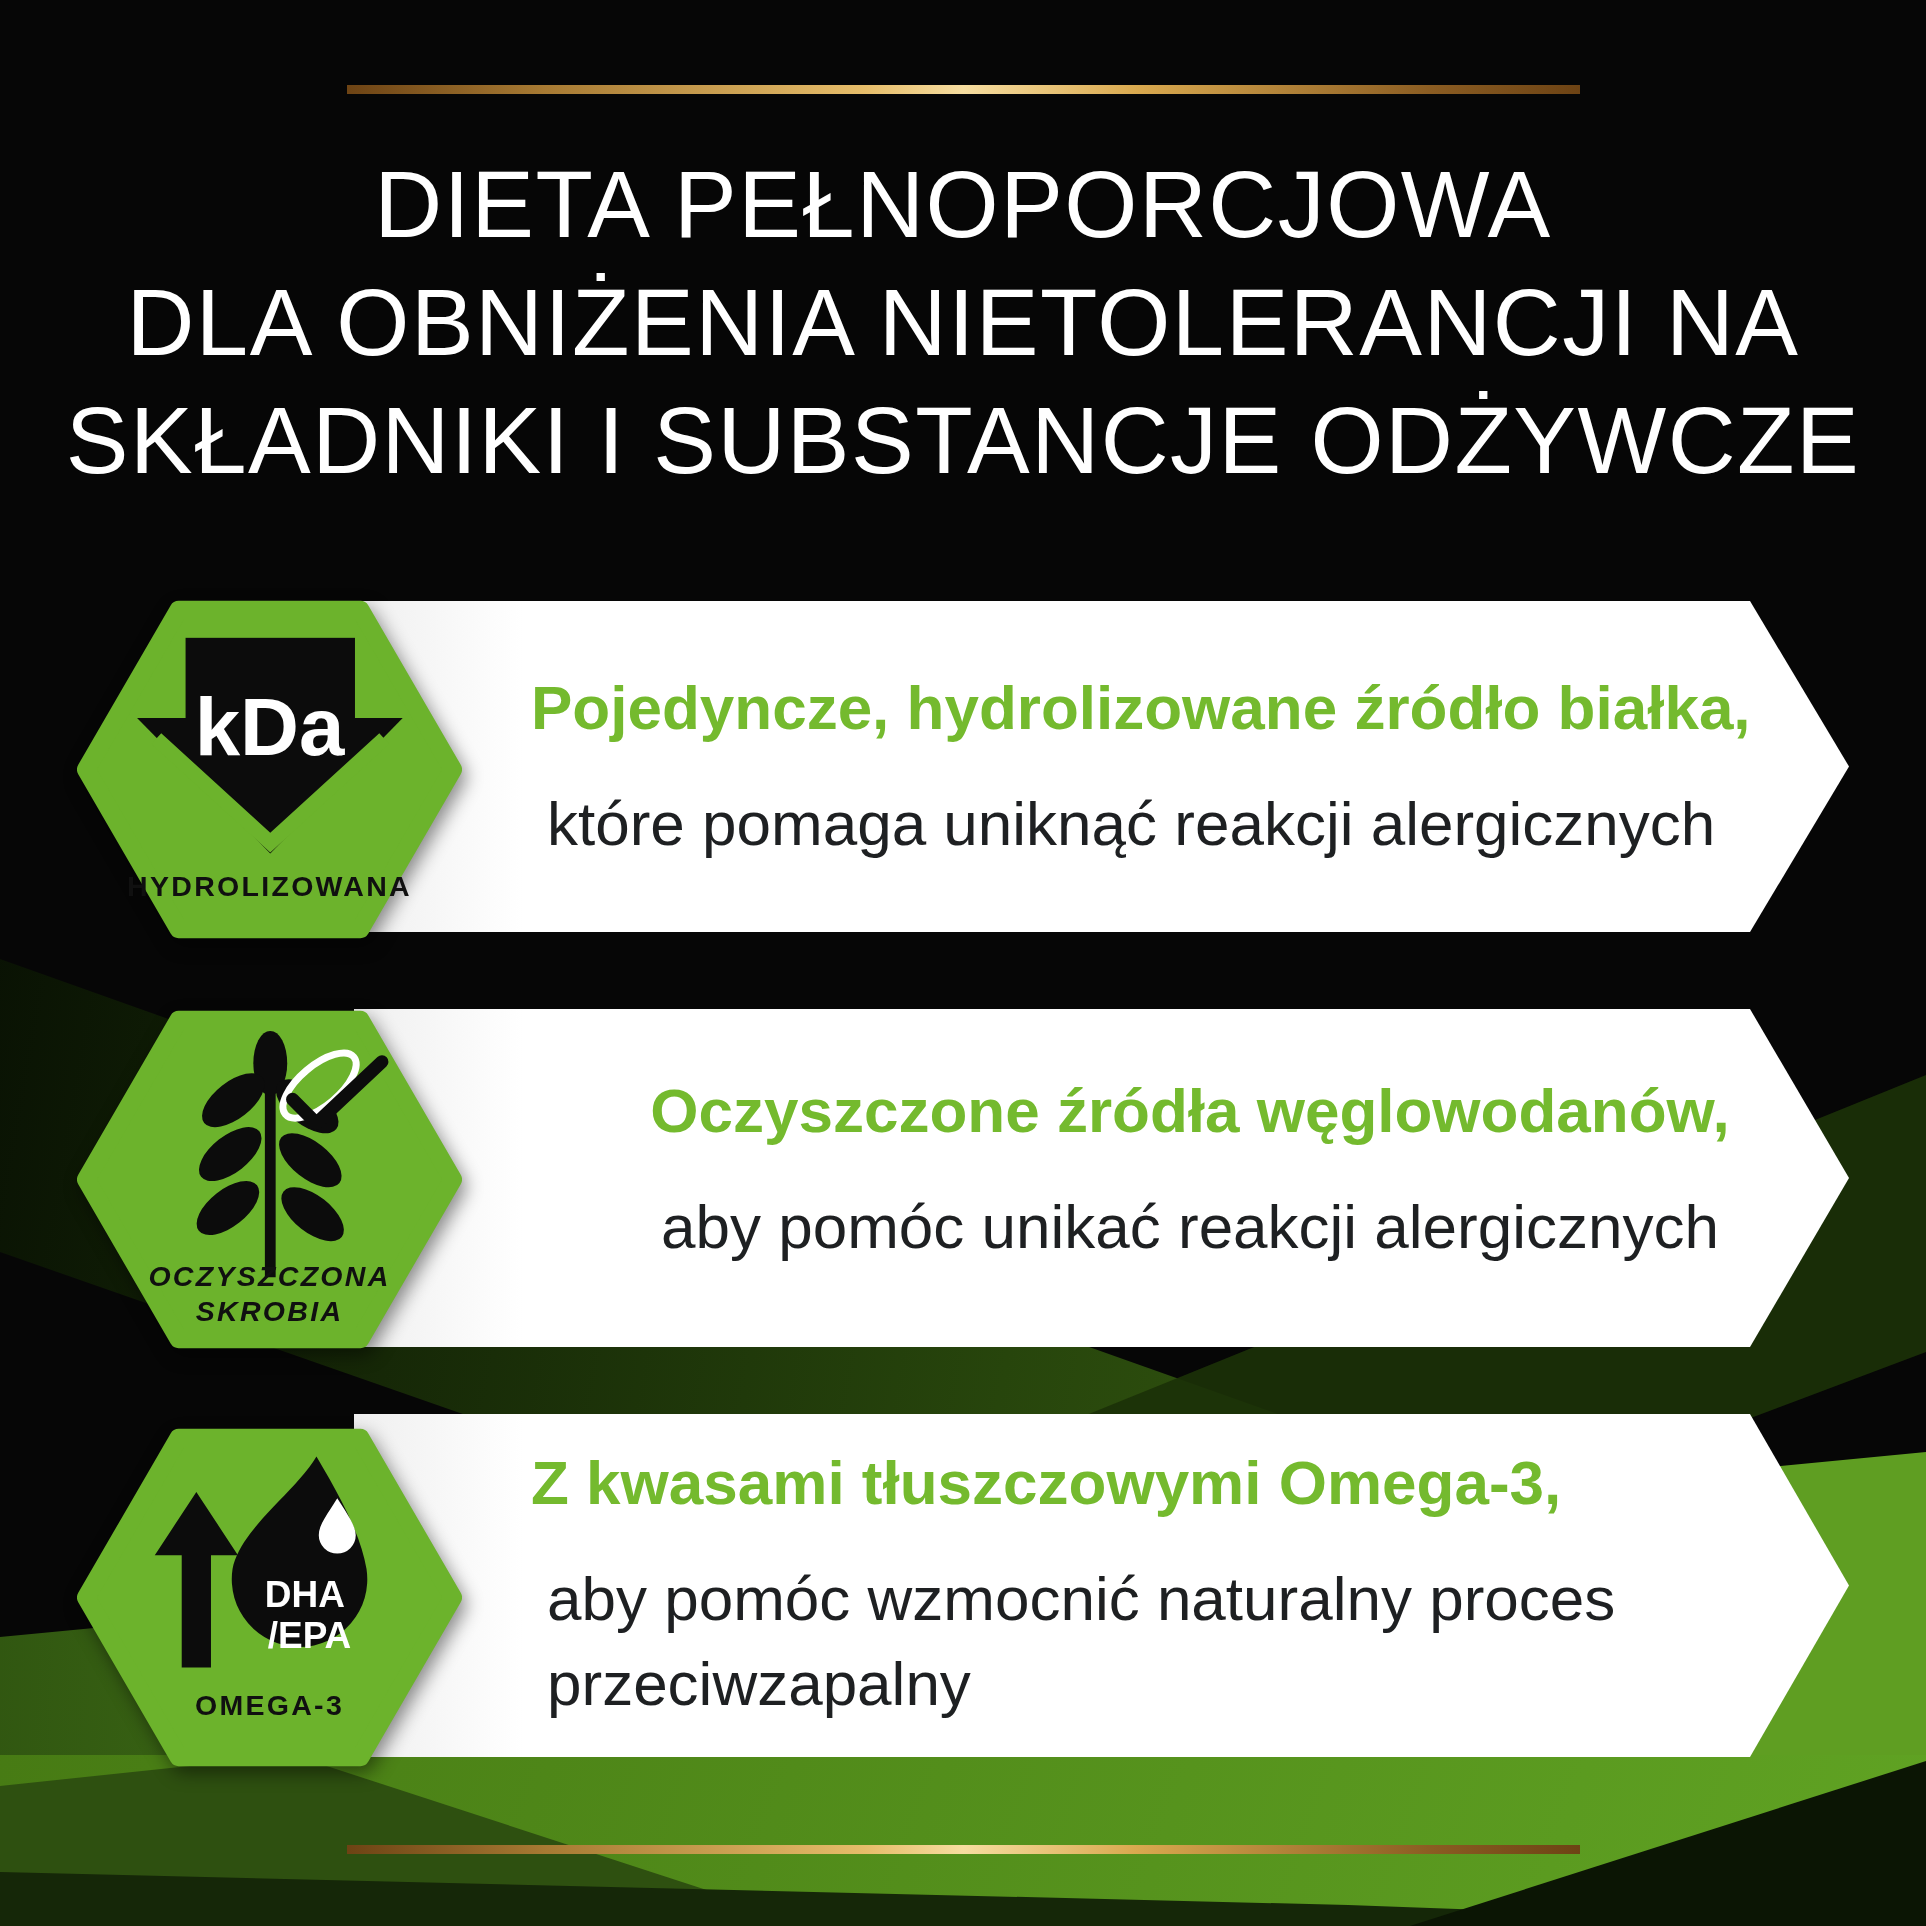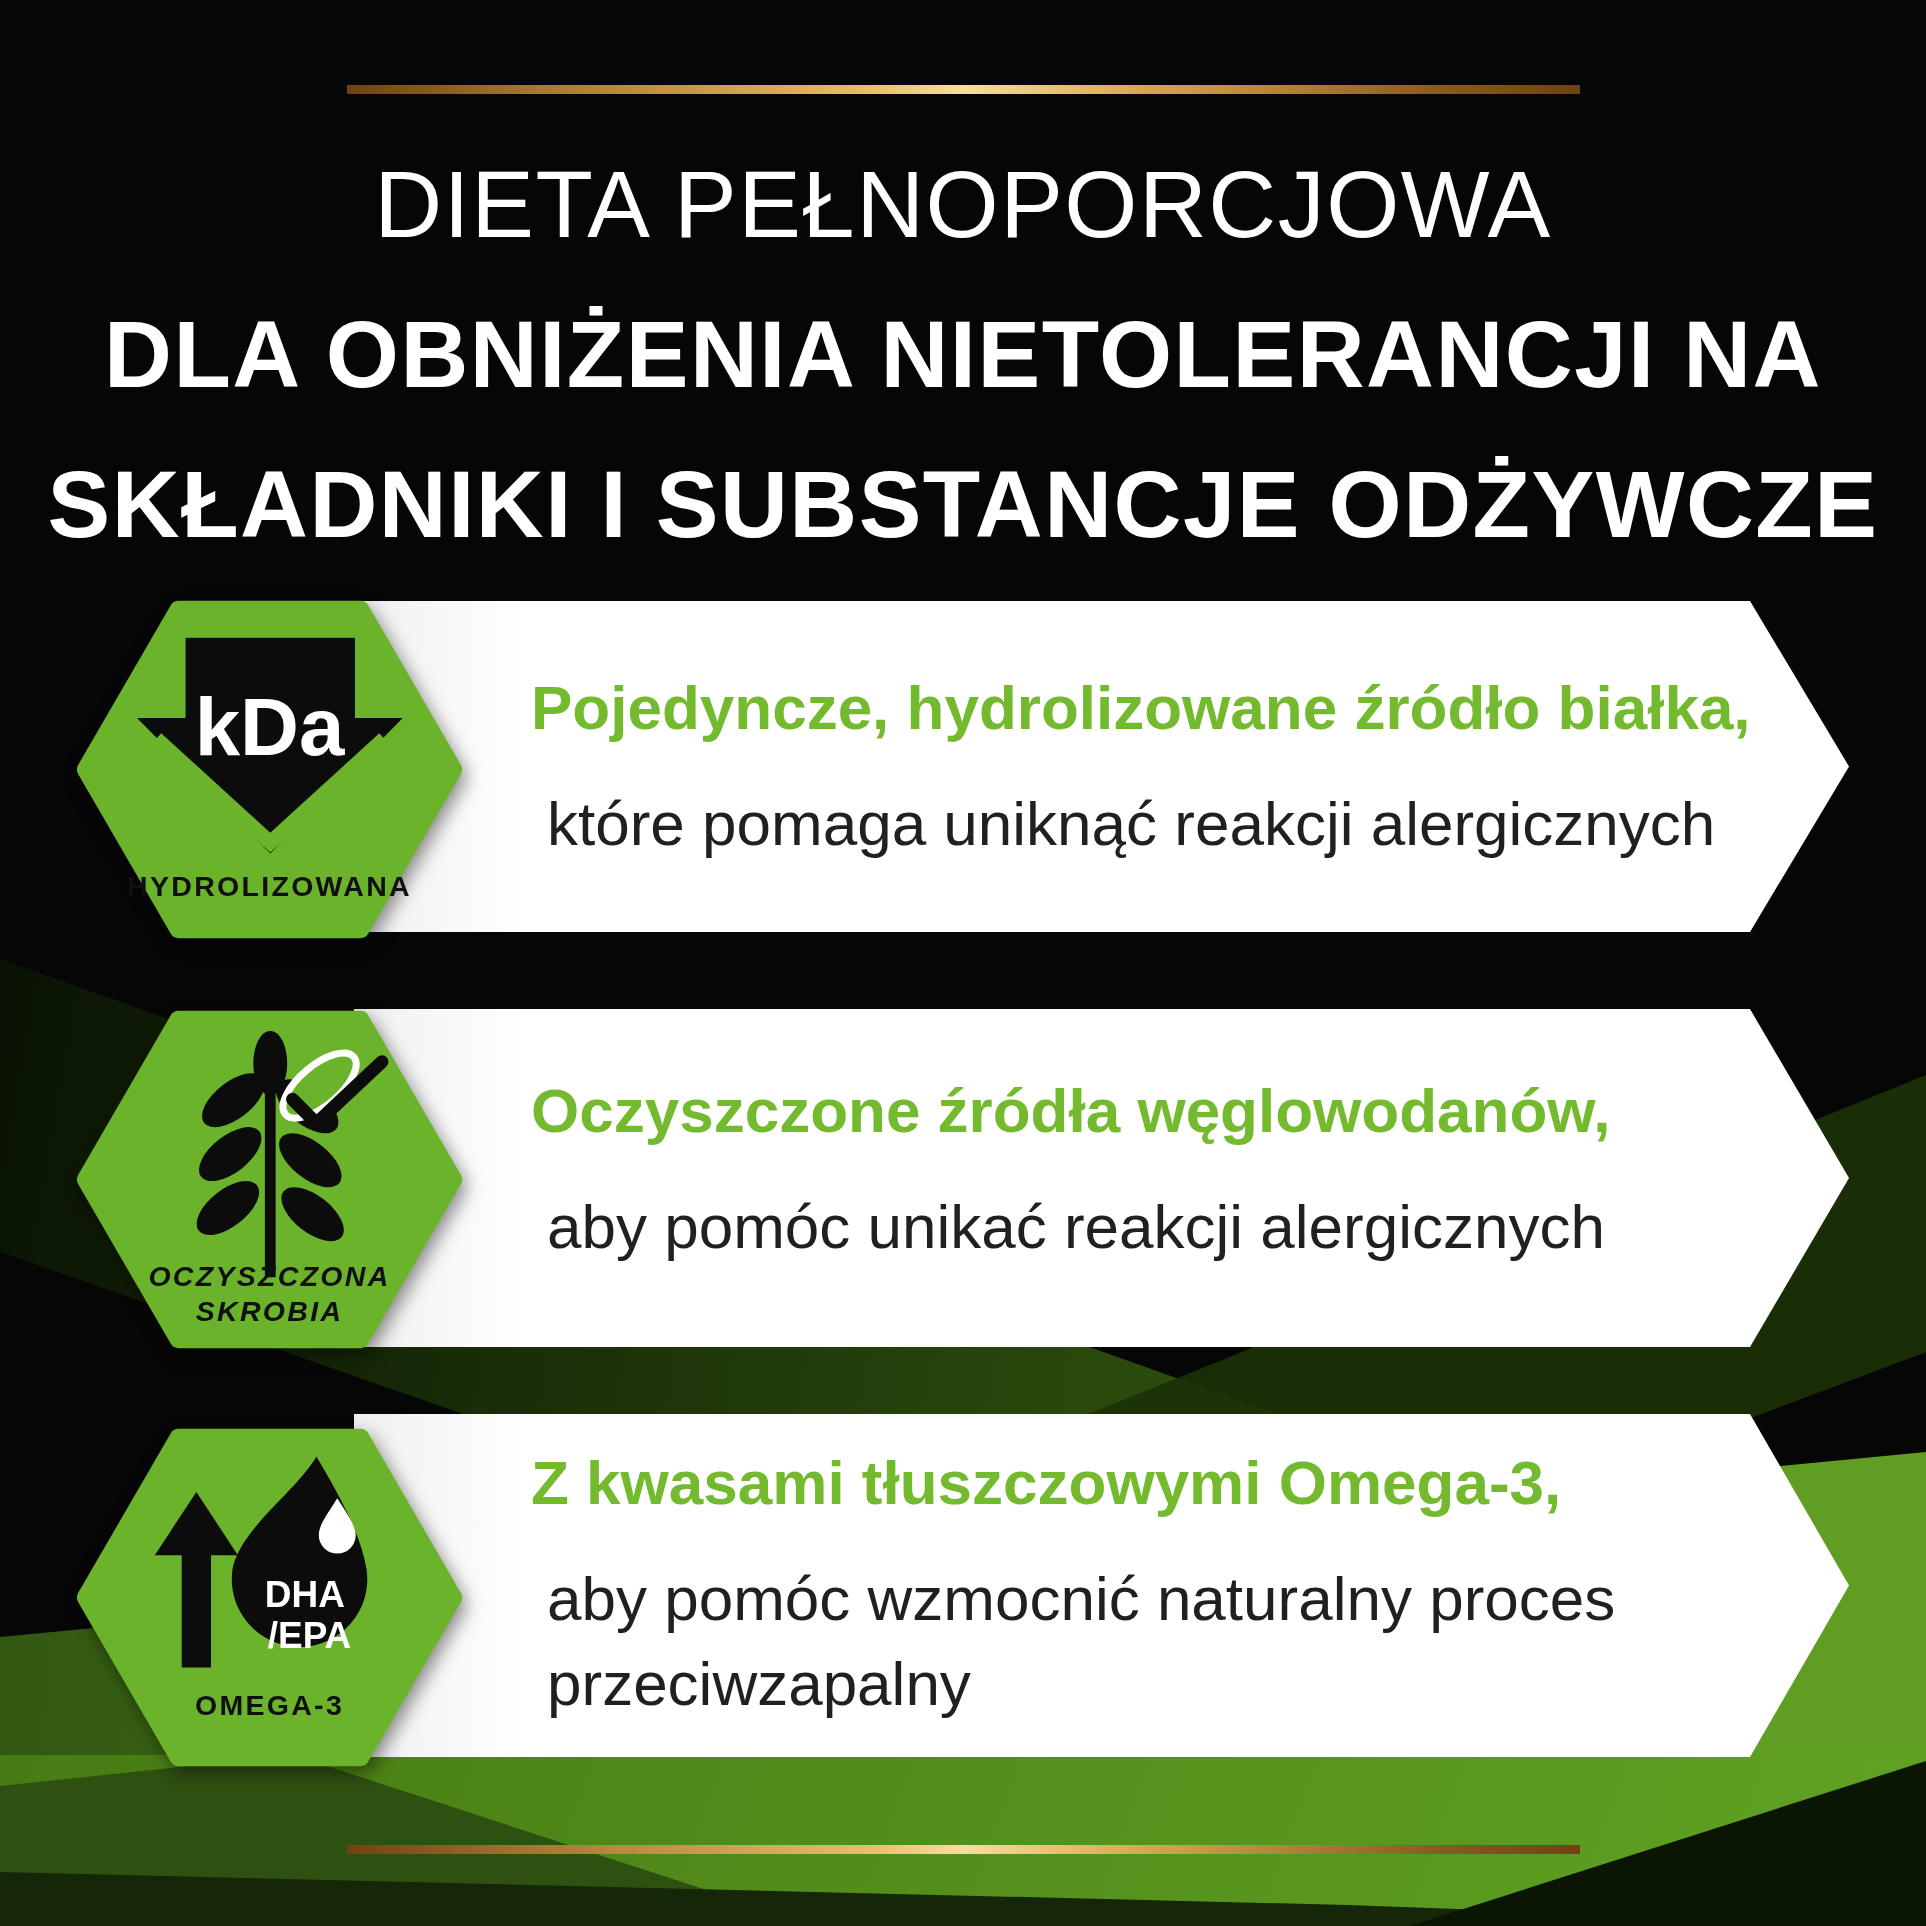--- a/index.html
+++ b/index.html
@@ -26,32 +26,32 @@
   
   .gold{position:absolute;left:347px;width:1233px;height:8.5px;
         background:linear-gradient(90deg,#6d4314 0%,#a77a33 16%,#e6bd6a 42%,#f6dda0 50%,#d9a94f 64%,#8a5c22 88%,#6d4314 100%);}
   .gold.top{top:85px;}
   .gold.bottom{top:1845px;}
 
   
   .title{position:absolute;top:146px;left:0;width:1926px;text-align:center;
          color:#ffffff;font-size:94px;line-height:118px;letter-spacing:1.5px;}
   .title .t1{font-weight:400;}
-  .title .t2,.title .t3{font-weight:700;margin-top:32px;}
+  .title .t2,.title .t3{font-weight:400;}
   .title div{white-space:nowrap;}
 
   
   .banner{position:absolute;left:354px;width:1495px;background:#ffffff;
           background:linear-gradient(90deg,#efefef 0px,#ffffff 170px);
           clip-path:polygon(0 0,1396px 0,1495px 50%,1396px 100%,0 100%);
           display:flex;flex-direction:column;justify-content:center;
           padding-left:177px;box-sizing:border-box;
           filter:drop-shadow(0 9.2px 10.8px rgba(0,0,0,.45));}
   .banner.r1{top:601px;height:331px;padding-top:17px;}
-  .banner.r2{top:1009px;height:338px;}
+  .banner.r2{top:1009px;height:338px;text-align:center;}
   .banner.r3{top:1414px;height:343px;padding-top:15.4px;}
   .hl{color:#74ba2e;font-weight:700;font-size:62px;line-height:77px;white-space:nowrap;margin:0 0 19px 0;}
   .desc{color:#1e2022;font-weight:400;font-size:62px;line-height:85px;margin:16px;white-space:nowrap;}
   .desc.wrap{white-space:normal;max-width:1217px;}
 
   
   .hex{position:absolute;left:77px;width:385px;height:347px;
        filter:drop-shadow(4.6px 7.7px 9.2px rgba(0,0,0,.45));}
   .hex.h1{top:596px;}
   .hex.h2{top:1006px;}

